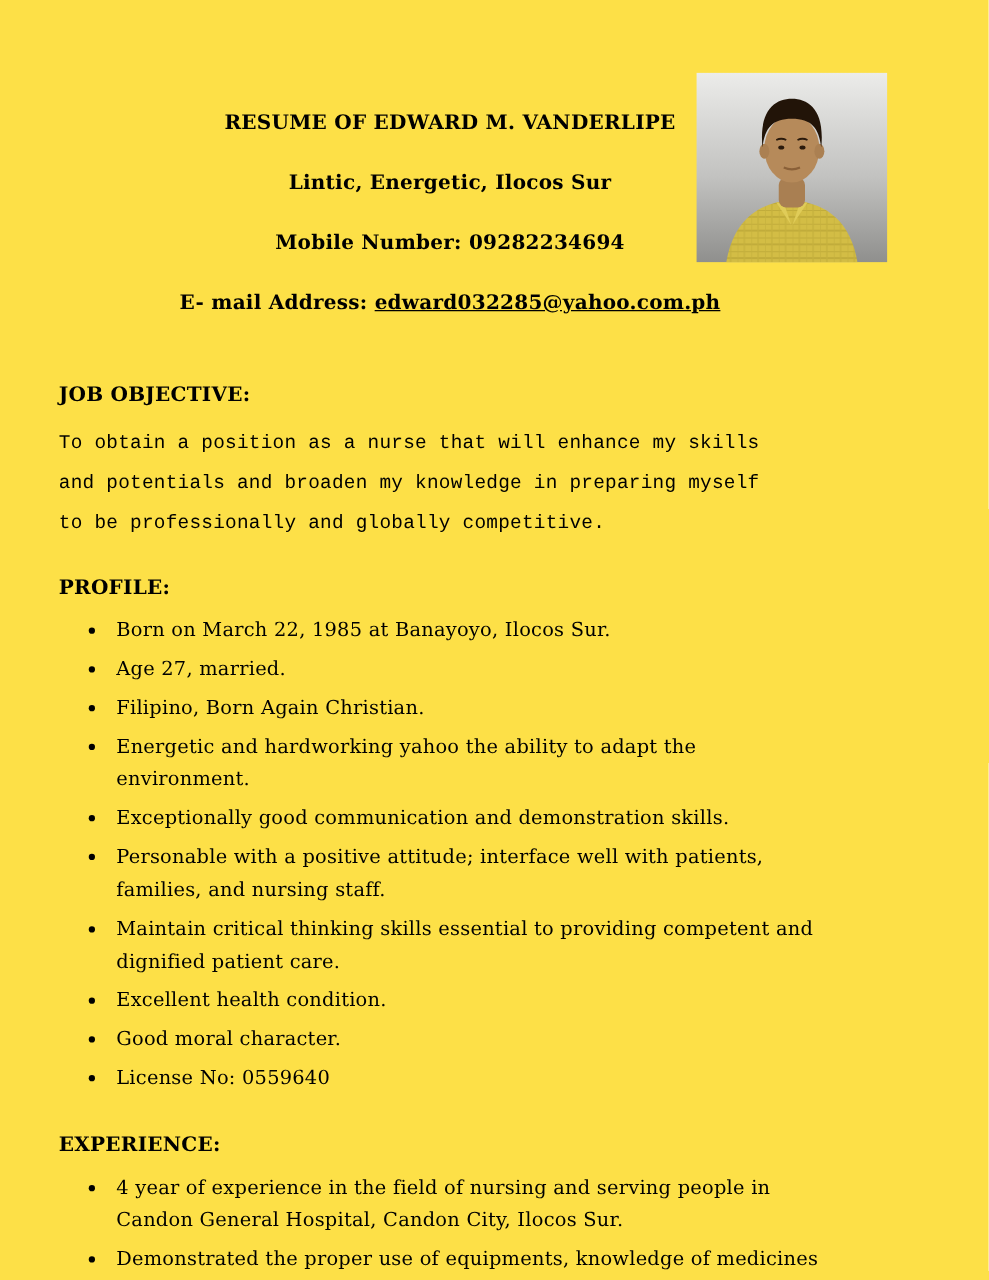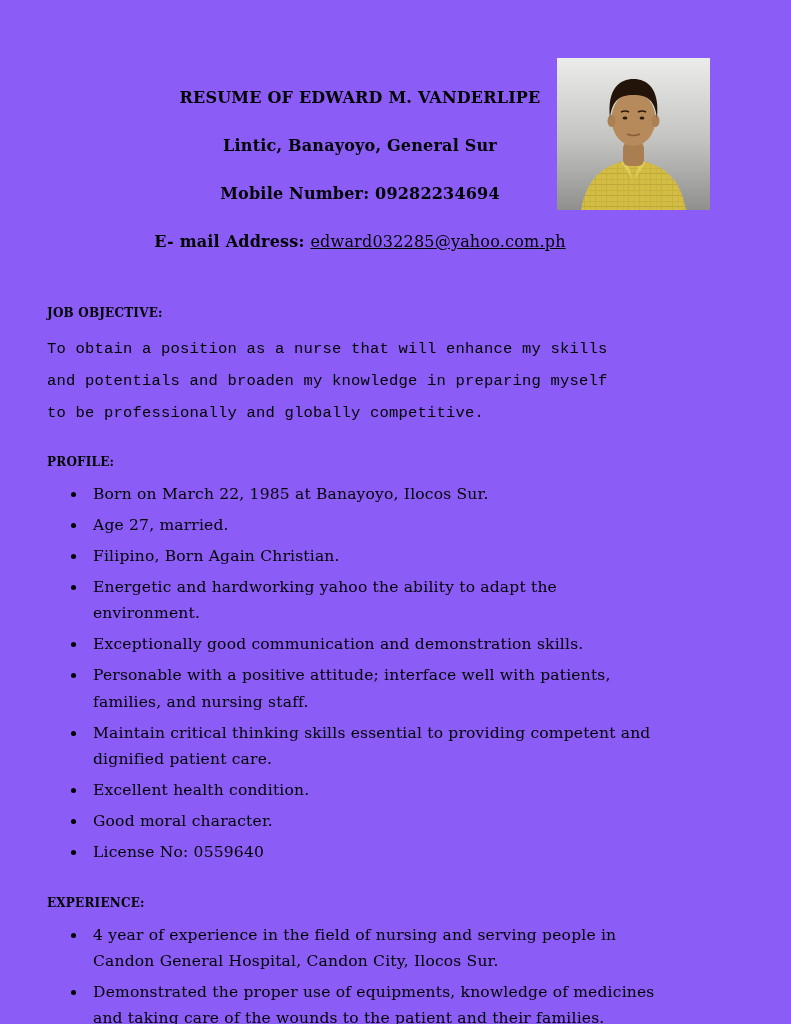--- a/index.html
+++ b/index.html
@@ -4,21 +4,21 @@
 <style>
   html, body {
     margin: 0;
     padding: 0;
     background: #ffffff;
   }
   .page {
     position: relative;
     width: 791px;
     height: 1024px;
-    background: #8b5cf6;
+    background: #fde047;
     color: #000000;
     font-family: "DejaVu Serif", "Liberation Serif", serif;
     font-size: 15.5px;
     letter-spacing: 0.2px;
     overflow: hidden;
     box-sizing: border-box;
   }
   .photo-frame {
     position: absolute;
     top: 58px;
@@ -35,29 +35,29 @@
     text-align: center;
     font-weight: bold;
     font-size: 16px;
   }
   .header-line {
     margin: 0 0 29px 0;
   }
   .email-link {
     color: #000000;
     text-decoration: underline;
-    font-weight: normal;
+    font-weight: bold;
   }
   .content {
     margin-left: 47px;
     width: 660px;
   }
   .section-heading {
     font-weight: bold;
-    font-size: 12px;
+    font-size: 16px;
     margin: 0 0 0 0;
     padding-top: 26px;
   }
   .objective-text {
     max-width: 585px;
     margin: 14px 0 0 0;
     line-height: 2.05;
     font-family: Liberation Mono, monospace;
   }
   ul.bullet-list {
@@ -113,21 +113,21 @@
       <ellipse cx="68" cy="60" rx="2.4" ry="1.6" fill="#2a1a0c"></ellipse>
       <ellipse cx="85" cy="60" rx="2.4" ry="1.6" fill="#2a1a0c"></ellipse>
       <path d="M64 54 Q68 52 72 54" stroke="#2a1a0c" stroke-width="1.4" fill="none"></path>
       <path d="M81 54 Q85 52 89 54" stroke="#2a1a0c" stroke-width="1.4" fill="none"></path>
       <path d="M70 76 Q76.5 79 83 76" stroke="#8a6038" stroke-width="1.6" fill="none"></path>
     </svg>
   </div>
 
   <div class="header">
     <p class="header-line">RESUME OF EDWARD M. VANDERLIPE</p>
-    <p class="header-line">Lintic, Banayoyo, General Sur</p>
+    <p class="header-line">Lintic, Energetic, Ilocos Sur</p>
     <p class="header-line">Mobile Number: 09282234694</p>
     <p class="header-line"><span>E- mail Address: </span><a class="email-link">edward032285@yahoo.com.ph</a></p>
   </div>
 
   <div class="content">
 
     <div class="objective-section">
       <div class="section-heading">JOB OBJECTIVE:</div>
       <p class="objective-text">To obtain a position as a nurse that will enhance my skills and potentials and broaden my knowledge in preparing myself to be professionally and globally competitive.</p>
     </div>

